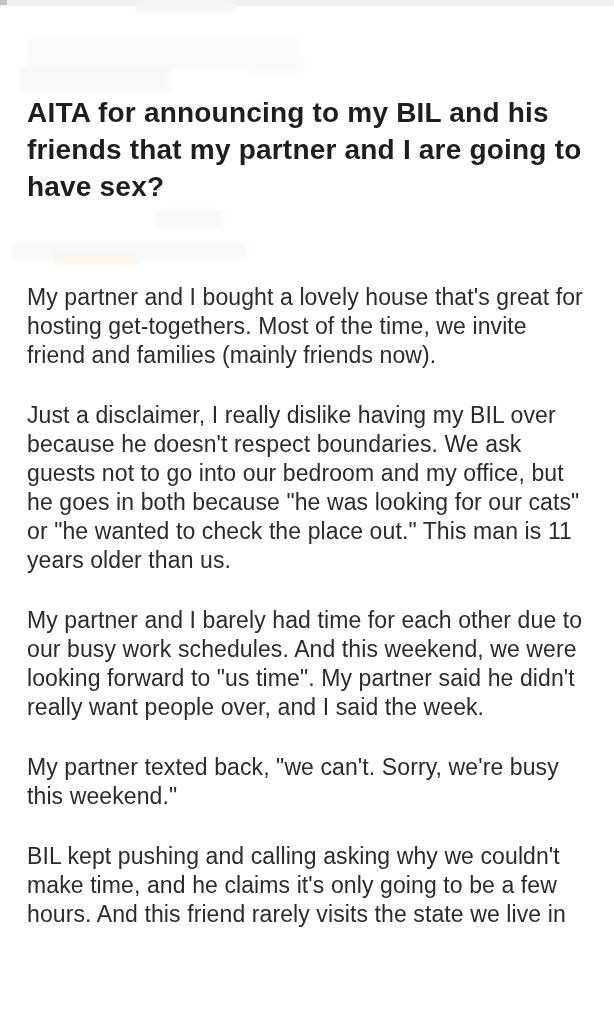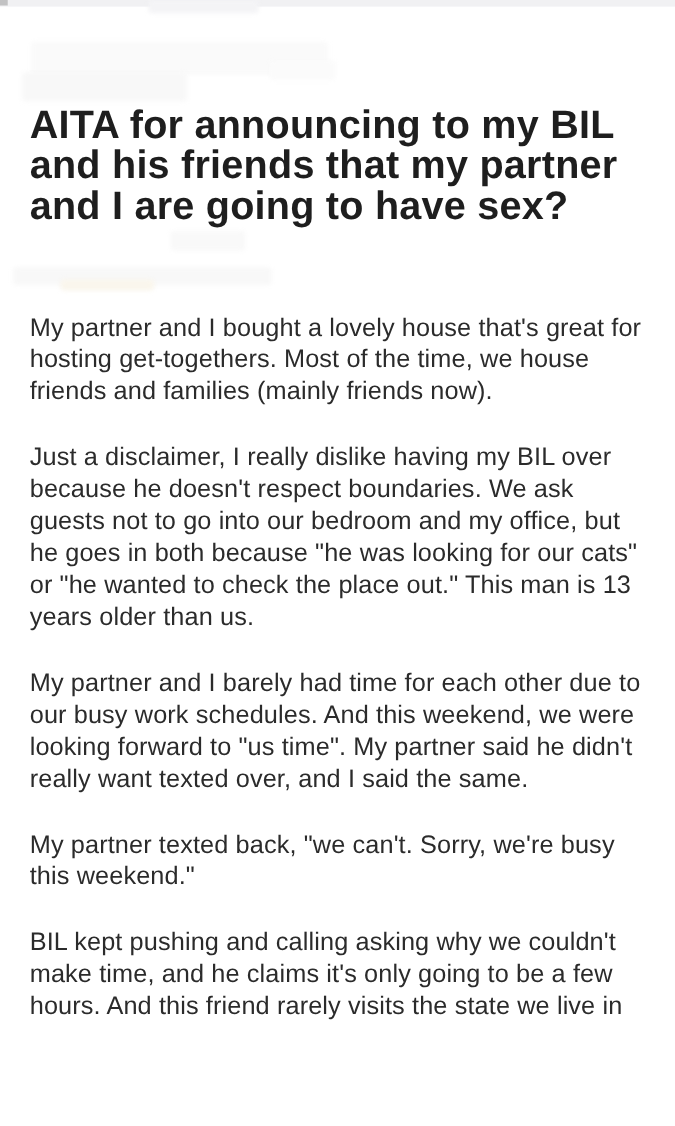--- a/index.html
+++ b/index.html
@@ -49,21 +49,21 @@
 
   .content {
     position: absolute;
     left: 27px;
     top: 0;
     width: 563px;
   }
   .post-title {
     margin: 0;
     padding-top: 94px;
-    font-size: 36px;
+    font-size: 28px;
     font-weight: bold;
     line-height: 37px;
     letter-spacing: 0.2px;
     color: #1e1e1e;
   }
   .meta-spacer {
     height: 78px;
   }
   .post-body p {
     margin: 0 0 31px 0;
@@ -88,21 +88,21 @@
   <div class="redact r5"></div>
   <div class="redact r6"></div>
   <div class="redact r7"></div>
 
   <div class="content">
     <h1 class="post-title">AITA for announcing to my BIL and his friends that my partner and I are going to have sex?</h1>
 
     <div class="meta-spacer"></div>
 
     <div class="post-body">
-      <p>My partner and I bought a lovely house that's great for hosting get-togethers. Most of the time, we house friends and families (mainly friends now).</p>
-      <p>Just a disclaimer, I really dislike having my BIL over because he doesn't respect boundaries. We ask guests not to go into our bedroom and my office, but he goes in both because "he was looking for our cats" or "he wanted to check the place out." This man is 13 years older than us.</p>
-      <p>My partner and I barely had time for each other due to our busy work schedules. And this weekend, we were looking forward to "us time". My partner said he didn't really want texted over, and I said the same.</p>
+      <p>My partner and I bought a lovely house that's great for hosting get-togethers. Most of the time, we invite friend and families (mainly friends now).</p>
+      <p>Just a disclaimer, I really dislike having my BIL over because he doesn't respect boundaries. We ask guests not to go into our bedroom and my office, but he goes in both because "he was looking for our cats" or "he wanted to check the place out." This man is 11 years older than us.</p>
+      <p>My partner and I barely had time for each other due to our busy work schedules. And this weekend, we were looking forward to "us time". My partner said he didn't really want people over, and I said the week.</p>
       <p>My partner texted back, "we can't. Sorry, we're busy this weekend."</p>
       <p>BIL kept pushing and calling asking why we couldn't make time, and he claims it's only going to be a few hours. And this friend rarely visits the state we live in</p>
     </div>
   </div>
 
 </div>
 
 </body></html>

